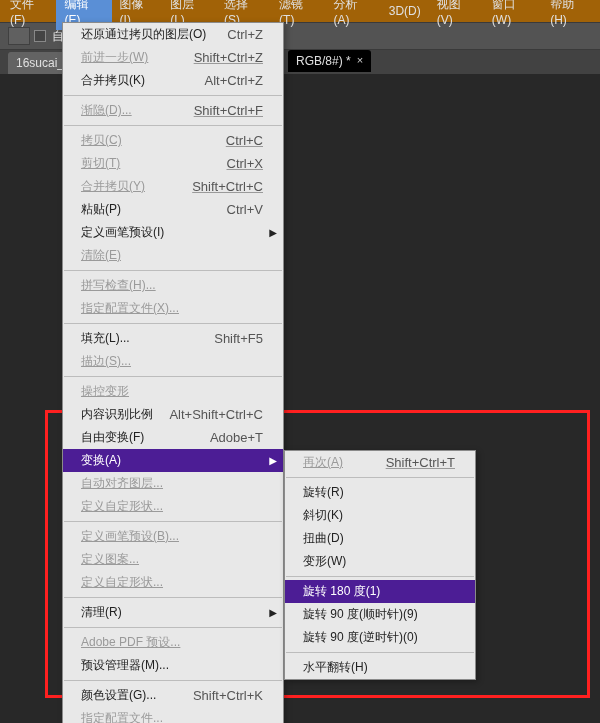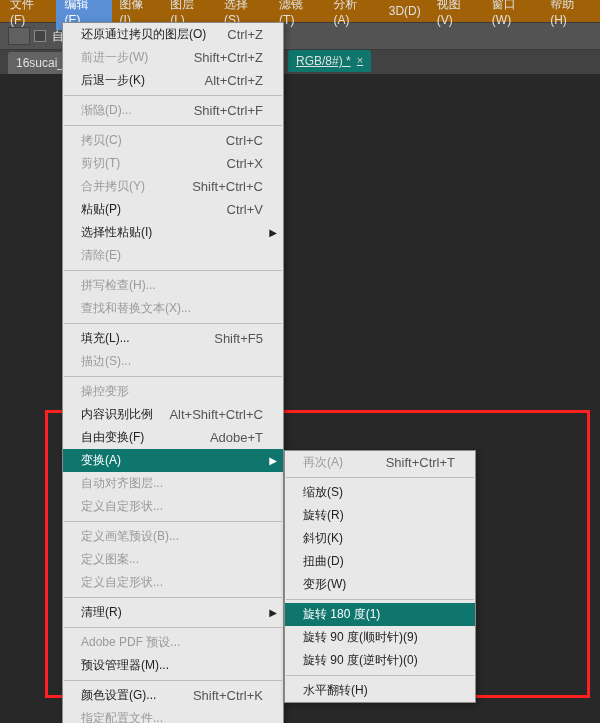--- a/index.html
+++ b/index.html
@@ -14,22 +14,22 @@
 .tabbar { background: #424242; height: 24px; display: flex; align-items: flex-end; padding-left: 8px; }
 .tab { background: #636363; color: #e0e0e0; padding: 4px 8px; border-top-left-radius: 3px; border-top-right-radius: 3px; display: flex; align-items: flex-start; gap: 6px; margin-right: 2px; }
 .tab .close { color: #ccc; font-size: 11px; }
 .canvas-area { position: absolute; left: 0; top: 74px; width: 600px; height: 649px; background: #282828; }
 .canvas-img { position: absolute; left: 282px; top: 96px; width: 290px; height: 530px; z-index: 0; }
 .red-box { position: absolute; left: 45px; top: 410px; width: 545px; height: 288px; border: 3px solid #ff2020; z-index: 5; pointer-events: none; }
 .dropdown, .submenu { position: absolute; background: #e8e8e8; border: 1px solid #8a8a8a; box-shadow: 2px 2px 6px rgba(0,0,0,0.3); z-index: 10; }
 .dropdown { left: 62px; top: 22px; width: 222px; }
 .submenu { left: 284px; top: 450px; width: 192px; }
 .menu-item { display: flex; justify-content: space-between; align-items: center; padding: 3px 20px 3px 18px; color: #222; cursor: pointer; position: relative; }
-.menu-item.disabled { color: #9a9a9a; }
-.menu-item.highlight { background: #0f766e; color: #fff; }
+.menu-item.disabled { color: #9a9a9a; text-decoration: underline; }
+.menu-item.highlight { background: #4c1d95; color: #fff; }
 .menu-item .shortcut { color: #555; font-size: 13px; }
 .menu-item .arrow { position: absolute; right: 6px; font-size: 10px; }
 .sep { height: 1px; background: #bcbcbc; margin: 3px 1px; }
 </style>
 </head>
 <body>
 
 <svg class="canvas-img" viewBox="0 0 290 530">
   <rect width="290" height="530" fill="#000"></rect>
   <g stroke-width="4" stroke-linecap="round" fill="none">
@@ -85,21 +85,21 @@
 <div class="dropdown" id="edit-menu">
     <div class="menu-item">
       <span>还原通过拷贝的图层(O)</span>
       <span class="shortcut">Ctrl+Z</span>
     </div>
     <div class="menu-item disabled">
       <span>前进一步(W)</span>
       <span class="shortcut">Shift+Ctrl+Z</span>
     </div>
     <div class="menu-item">
-      <span>后退一步(K)</span>
+      <span>合并拷贝(K)</span>
       <span class="shortcut">Alt+Ctrl+Z</span>
     </div>
     <div class="sep"></div>
     <div class="menu-item disabled">
       <span>渐隐(D)...</span>
       <span class="shortcut">Shift+Ctrl+F</span>
     </div>
     <div class="sep"></div>
     <div class="menu-item disabled">
       <span>拷贝(C)</span>
@@ -111,32 +111,32 @@
     </div>
     <div class="menu-item disabled">
       <span>合并拷贝(Y)</span>
       <span class="shortcut">Shift+Ctrl+C</span>
     </div>
     <div class="menu-item">
       <span>粘贴(P)</span>
       <span class="shortcut">Ctrl+V</span>
     </div>
     <div class="menu-item">
-      <span>选择性粘贴(I)</span>
+      <span>定义画笔预设(I)</span>
       <span class="arrow">▶</span>
     </div>
     <div class="menu-item disabled">
       <span>清除(E)</span>
     </div>
     <div class="sep"></div>
     <div class="menu-item disabled">
       <span>拼写检查(H)...</span>
     </div>
     <div class="menu-item disabled">
-      <span>查找和替换文本(X)...</span>
+      <span>指定配置文件(X)...</span>
     </div>
     <div class="sep"></div>
     <div class="menu-item">
       <span>填充(L)...</span>
       <span class="shortcut">Shift+F5</span>
     </div>
     <div class="menu-item disabled">
       <span>描边(S)...</span>
     </div>
     <div class="sep"></div>
@@ -192,23 +192,20 @@
       <span>指定配置文件...</span>
     </div>
   </div>
 <div class="submenu" id="transform-menu">
     <div class="menu-item disabled">
       <span>再次(A)</span>
       <span class="shortcut">Shift+Ctrl+T</span>
     </div>
     <div class="sep"></div>
     <div class="menu-item">
-      <span>缩放(S)</span>
-    </div>
-    <div class="menu-item">
       <span>旋转(R)</span>
     </div>
     <div class="menu-item">
       <span>斜切(K)</span>
     </div>
     <div class="menu-item">
       <span>扭曲(D)</span>
     </div>
     <div class="menu-item">
       <span>变形(W)</span>
@@ -224,16 +221,16 @@
       <span>旋转 90 度(逆时针)(0)</span>
     </div>
     <div class="sep"></div>
     <div class="menu-item">
       <span>水平翻转(H)</span>
     </div>
   </div>
 
 <div class="red-box"></div>
 
-<div class="tab" style="position:absolute;left:288px;top:50px;z-index:3;background:#0f766e;text-decoration:underline;">
+<div class="tab" style="position:absolute;left:288px;top:50px;z-index:3;background:#000000;">
   <span>RGB/8#) *</span>
   <span class="close">×</span>
 </div>
 
 </body></html>

